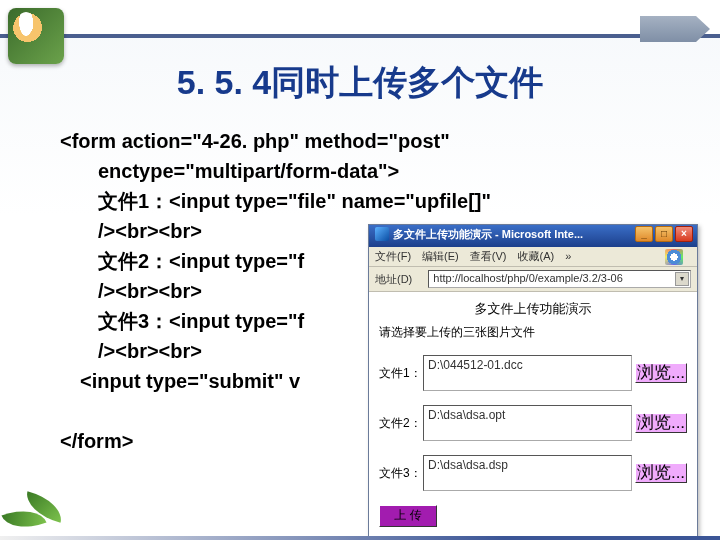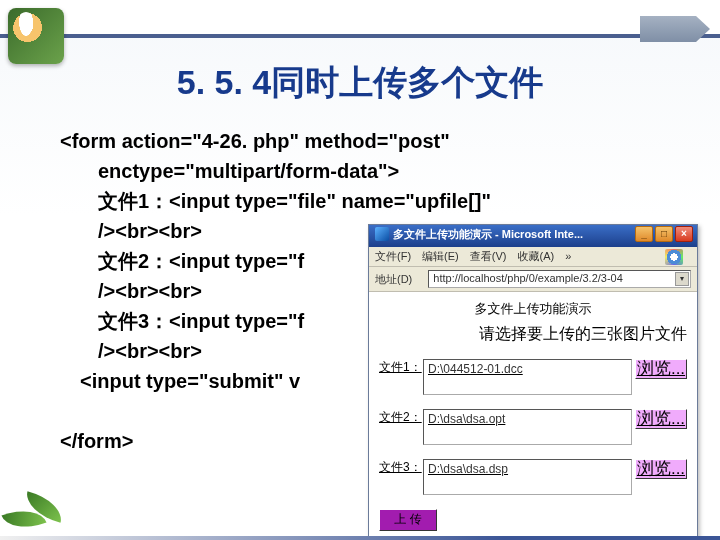--- a/index.html
+++ b/index.html
@@ -150,30 +150,29 @@
   .ie-content {
     background: #fff;
     padding: 8px 10px 12px 10px;
   }
   .demo-heading {
     text-align: center;
     font-size: 13px;
     margin-bottom: 6px;
   }
   .demo-sub {
-    text-align: right;
-    font-size: 16px;
+    text-align: left;
+    font-size: 12px;
     margin-bottom: 10px;
   }
   .file-row {
     display: flex;
-    align-items: flex-start;
+    align-items: center;
     margin: 14px 0;
     font-size: 12px;
-    text-decoration: underline;
   }
   .file-row .lbl { width: 44px; }
   .file-row .val {
     flex: 1;
     border: 1px inset #aaa;
     background: #fff;
     height: 36px;
     padding: 2px 4px;
     font-size: 12px;
     color: #333;
@@ -265,21 +264,21 @@
     <span>文件(F)</span>
     <span>编辑(E)</span>
     <span>查看(V)</span>
     <span>收藏(A)</span>
     <span>»</span>
     <span class="links-icon"></span>
   </div>
   <div class="ie-addrbar">
     <span class="addr-label">地址(D)</span>
     <div class="addr-field">
-      <span>http://localhost/php/0/example/3.2/3-04</span>
+      <span>http://localhost/php/0/example/3.2/3-06</span>
       <span class="addr-drop">▾</span>
     </div>
   </div>
   <div class="ie-content">
     <div class="demo-heading">多文件上传功能演示</div>
     <div class="demo-sub">请选择要上传的三张图片文件</div>
 
     <div class="file-row">
       <span class="lbl">文件1：</span>
       <span class="val">D:\044512-01.dcc</span>

